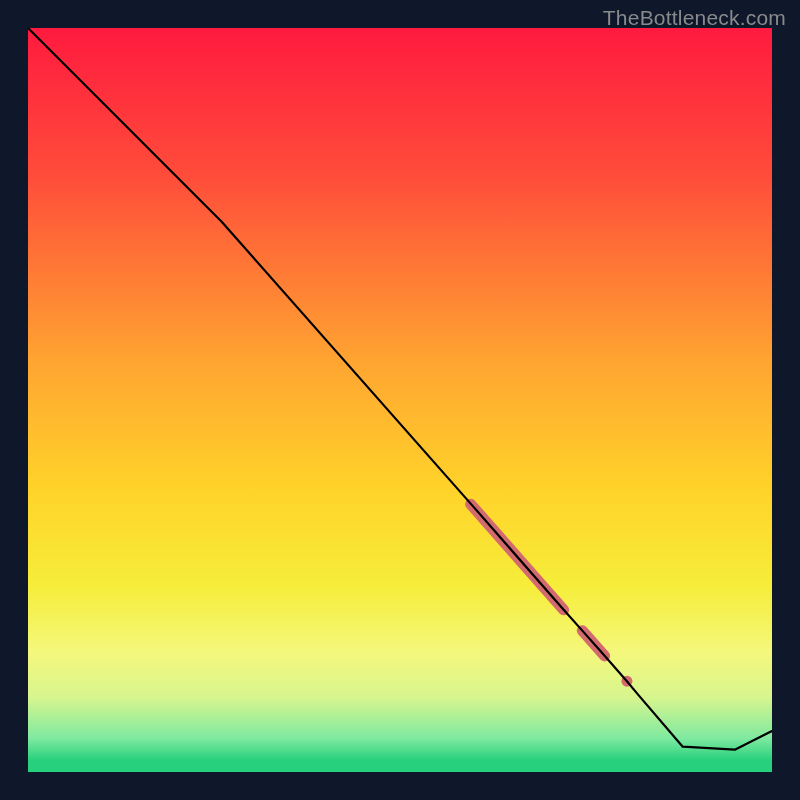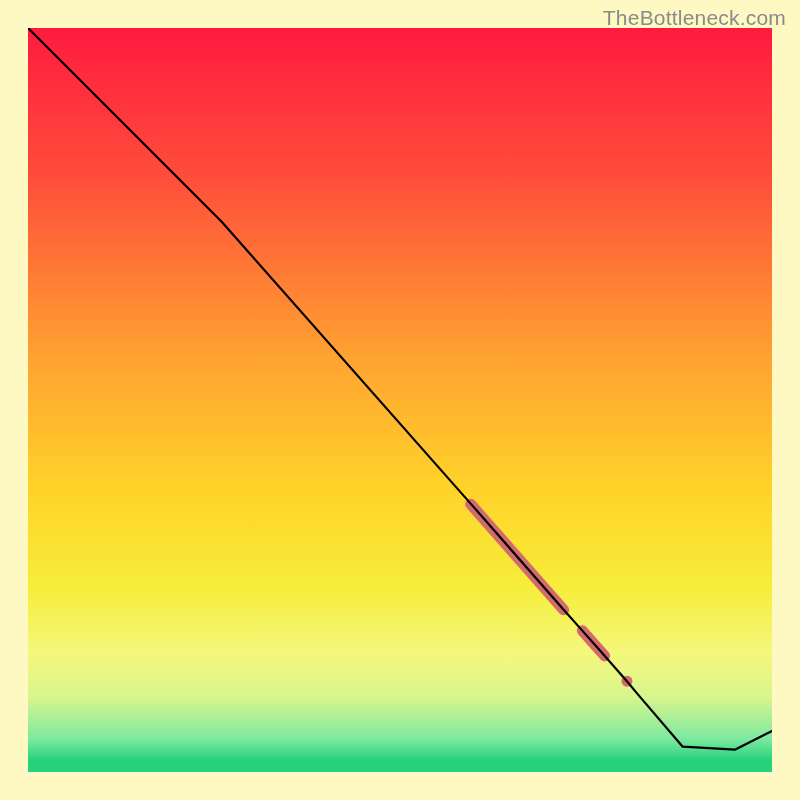--- a/index.html
+++ b/index.html
@@ -9,21 +9,21 @@
     height: 800px;
     background: #000;
     overflow: hidden;
   }
   .frame {
     position: absolute;
     left: 0;
     top: 0;
     width: 800px;
     height: 800px;
-    background: #fef9c3;
+    background: #0f172a;
   }
   .plot {
     position: absolute;
     left: 28px;
     top: 28px;
     width: 744px;
     height: 744px;
   }
   .watermark {
     position: absolute;

